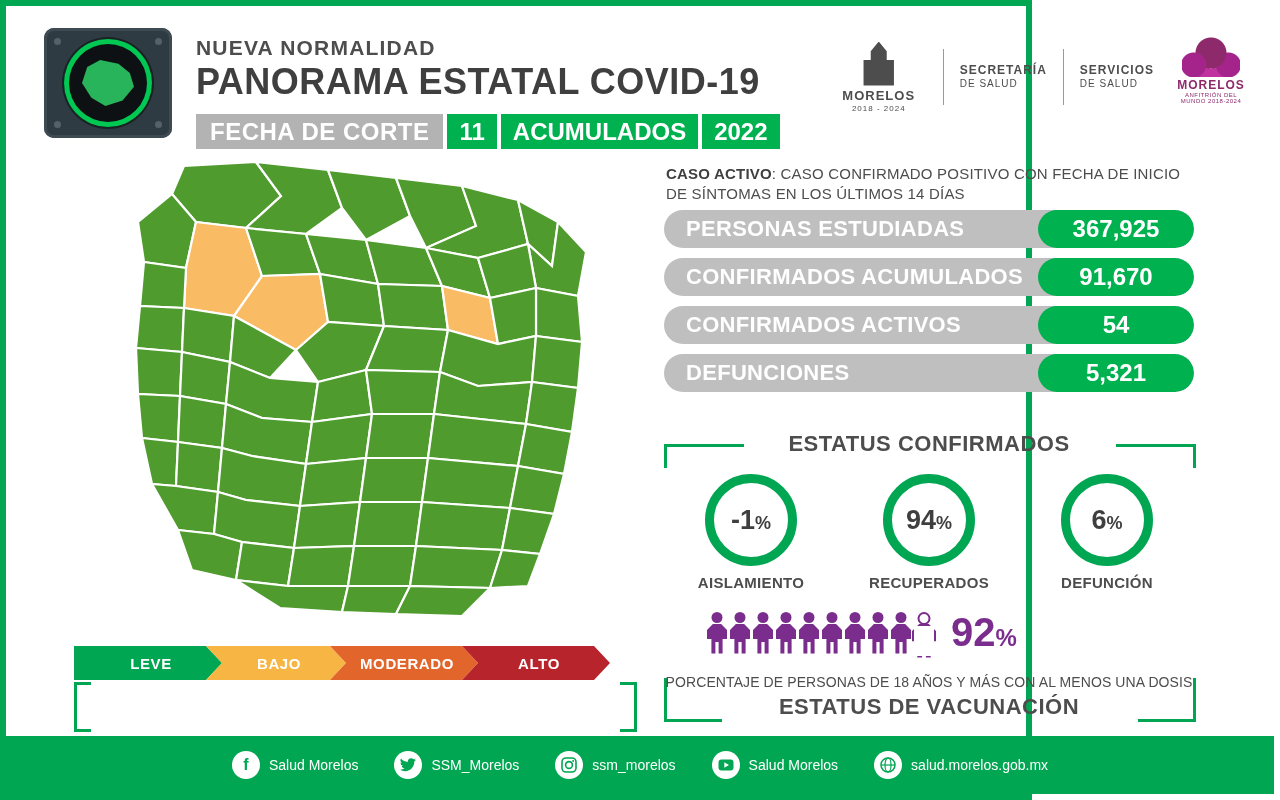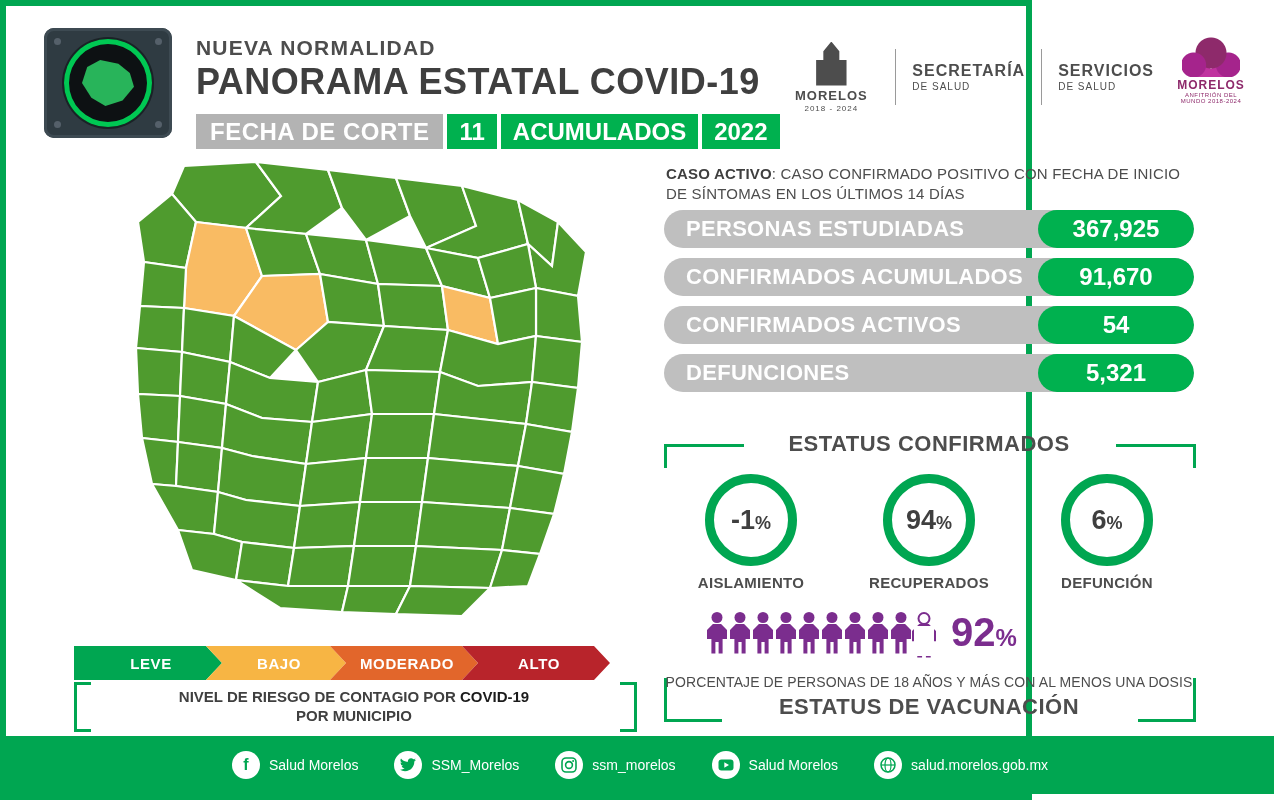--- a/index.html
+++ b/index.html
@@ -60,21 +60,21 @@
   .hdr-right{position:absolute;right:24px;top:26px;height:90px;display:flex;align-items:center;gap:0px;}
   .gob-logo{width:96px;text-align:center;color:#4d4d4d;}
   .gob-emblem{
     width:40px;height:44px;margin:0 auto 2px;background:#4d4d4d;
     clip-path:polygon(12% 100%,12% 42%,30% 42%,30% 22%,50% 0%,70% 22%,70% 42%,88% 42%,88% 100%);
   }
   .gob-name{font-size:13px;font-weight:bold;letter-spacing:1px;}
   .gob-years{font-size:8px;letter-spacing:1px;margin-top:1px;}
   .vsep{width:1px;height:56px;background:#9a9a9a;margin:0 16px;}
   .sec-block{color:#4d4d4d;line-height:1.25;}
-  .sec-l1{font-size:16px;font-weight:bold;letter-spacing:1px;}
+  .sec-l1{font-size:12px;font-weight:bold;letter-spacing:1px;}
   .sec-l2{font-size:10px;letter-spacing:1px;}
   .morelos-logo{
     width:78px;height:80px;margin-left:18px;text-align:center;color:#8e2a6b;
   }
   .mor-flower{
     width:58px;height:40px;margin:0 auto;
     background:
       radial-gradient(circle at 20% 70%, #a5248c 0 12px, transparent 13px),
       radial-gradient(circle at 50% 40%, #8e2a6b 0 15px, transparent 16px),
       radial-gradient(circle at 80% 70%, #a5248c 0 12px, transparent 13px),
@@ -319,24 +319,20 @@
     <div class="risk-seg seg-mod">
       <span>MODERADO</span>
     </div>
     <div class="risk-seg seg-alto">
       <span>ALTO</span>
     </div>
   </div>
 
   <div class="bracket-left"></div>
   <div class="bracket-right"></div>
-  <div class="risk-caption">
-    <span>NIVEL DE RIESGO DE CONTAGIO POR </span><span class="hl">COVID-19</span><br>
-    <span>POR MUNICIPIO</span>
-  </div>
 
   <div class="caso-activo">
     <b>CASO ACTIVO</b><span>: CASO CONFIRMADO POSITIVO CON FECHA DE INICIO DE SÍNTOMAS EN LOS ÚLTIMOS 14 DÍAS</span>
   </div>
 
   <div class="stats">
     <div class="stat-row">
       <div class="stat-label">PERSONAS ESTUDIADAS</div>
       <div class="stat-value">367,925</div>
     </div>

